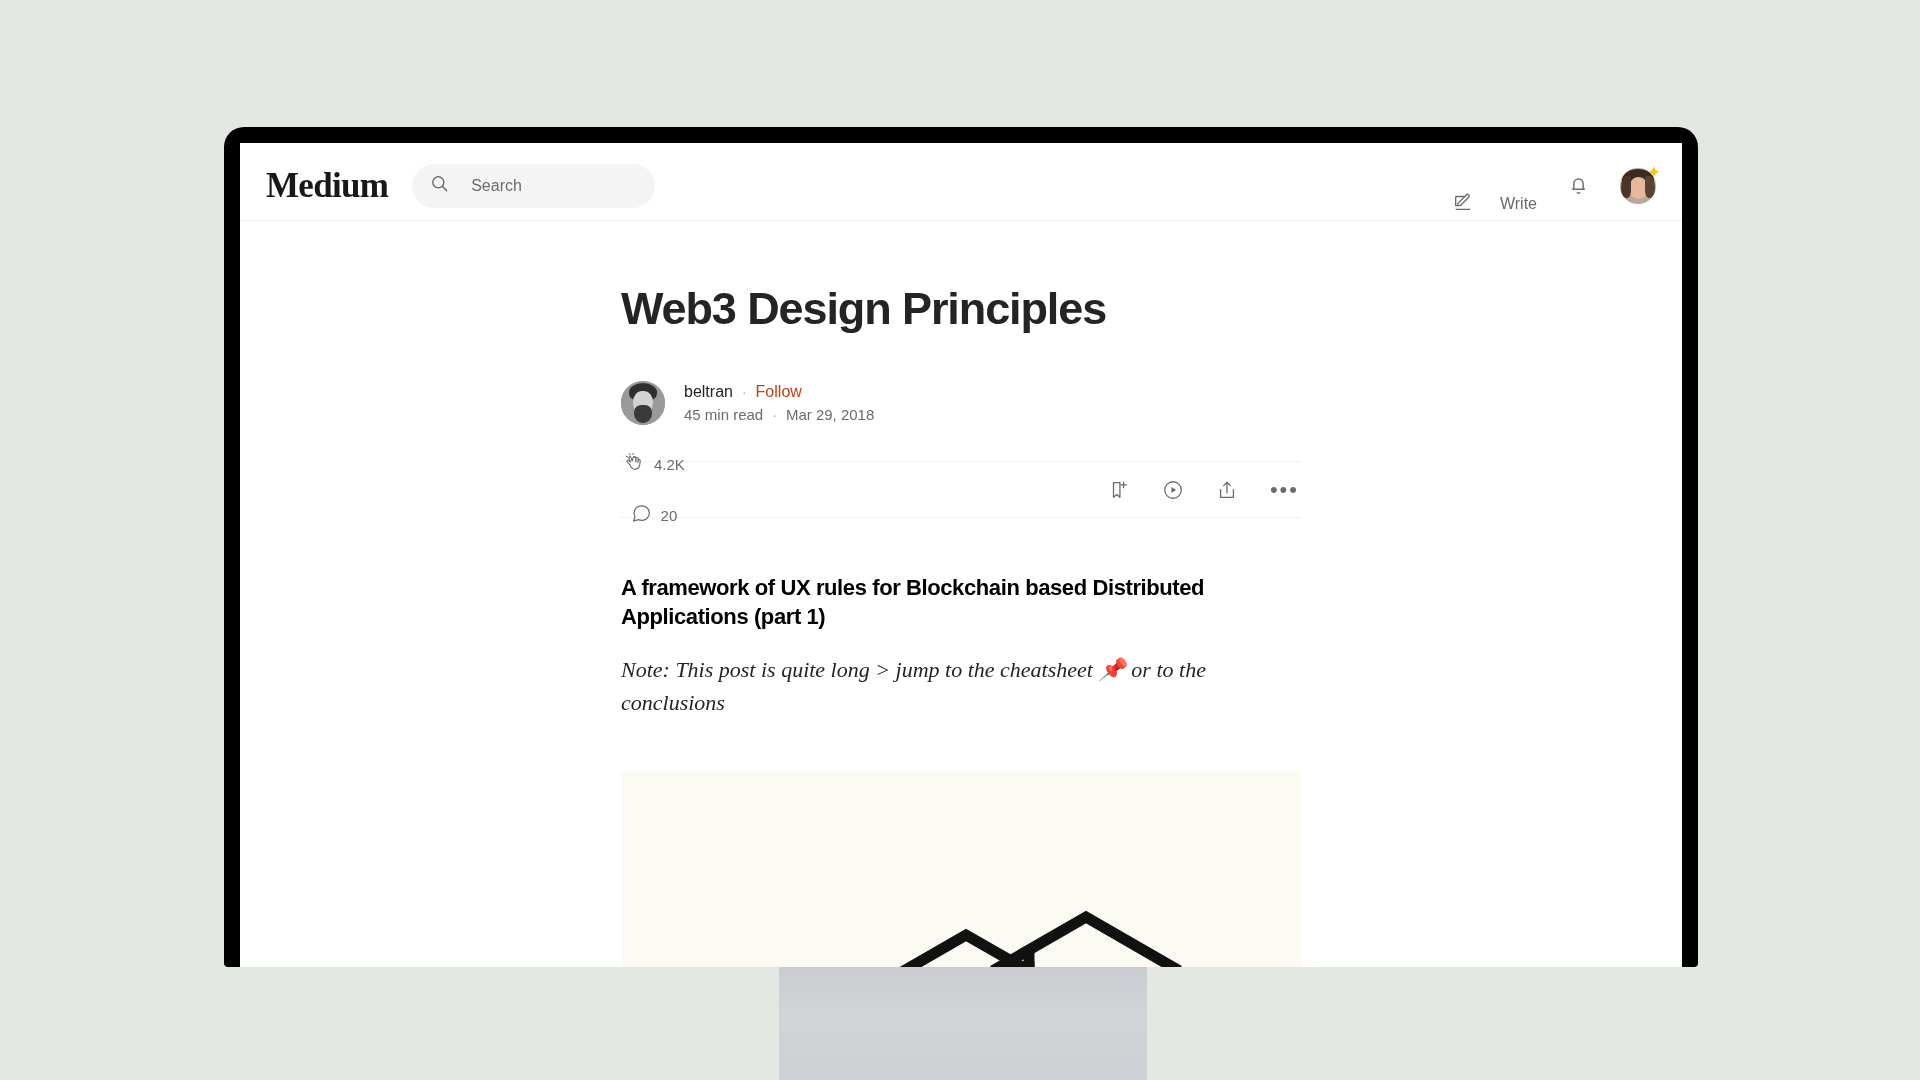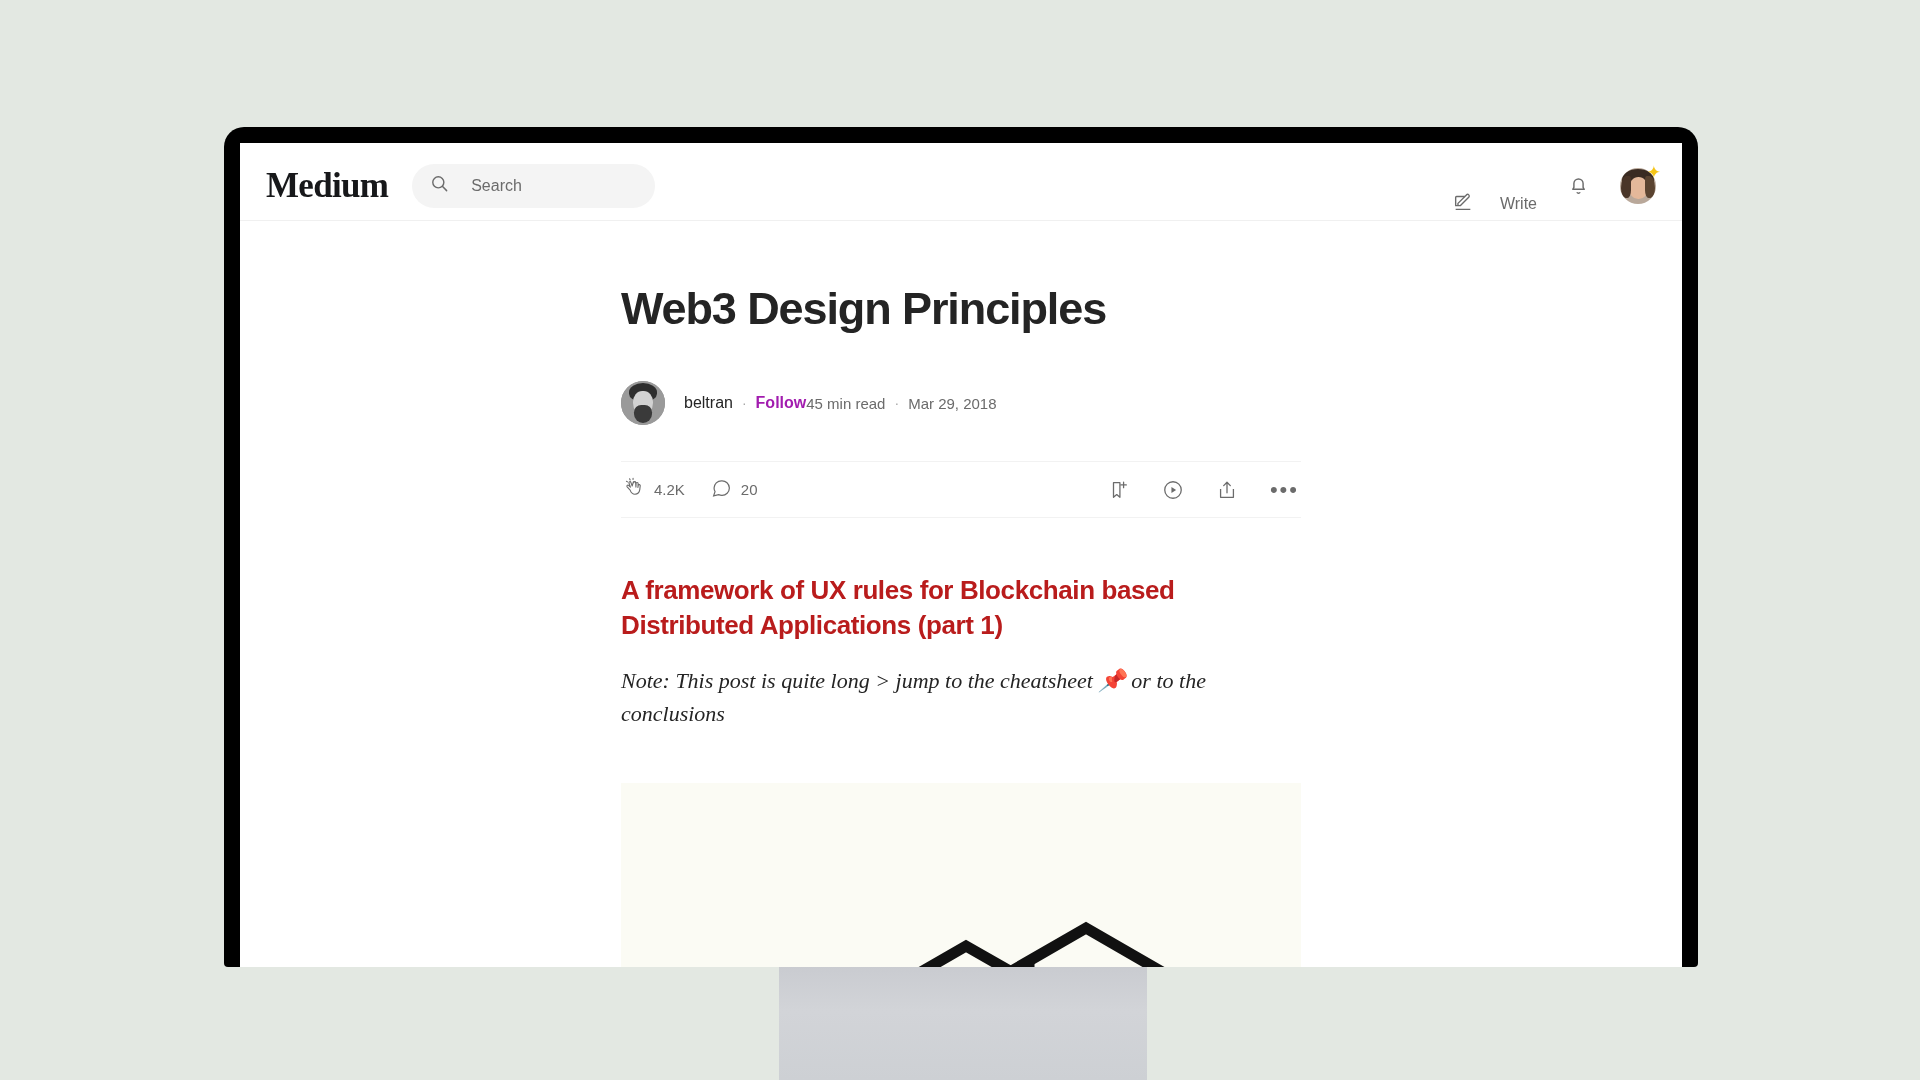--- a/index.html
+++ b/index.html
@@ -167,48 +167,48 @@
     background: #8c8c8c;
     position: relative;
     flex: none;
     filter: grayscale(1);
   }
   .author-avatar .bg { position:absolute; inset:0; background:#9a9a9a; }
   .author-avatar .h  { position:absolute; left:8px; top:2px; width:28px; height:18px; background:#2e2e2e; border-radius:50% 50% 40% 40%; }
   .author-avatar .f  { position:absolute; left:12px; top:10px; width:20px; height:24px; background:#d6d2cc; border-radius:46% 46% 50% 50%; }
   .author-avatar .b  { position:absolute; left:13px; top:24px; width:18px; height:18px; background:#3a3a3a; border-radius:40% 40% 50% 50%; }
 
-  .byline-lines { display: flex; flex-direction: row; }
+  .byline-lines { display: flex; flex-direction: column; gap: 5px; }
   .byline-row1 { display: flex; align-items: center; gap: 9px; font-size: 16px; color: #242424; }
   .byline-row2 { display: flex; align-items: center; gap: 9px; font-size: 15px; color: #6b6b6b; }
   .dot-sep { color: #a8a8a8; font-size: 14px; }
-  .follow-link { color: #a21caf; cursor: pointer; font-weight: bold; }
+  .follow-link { color: #c2410c; cursor: pointer; }
 
   .engagement {
     margin-top: 36px;
     border-top: 1px solid #f2f2f2;
     border-bottom: 1px solid #f2f2f2;
     height: 57px;
     display: flex;
     align-items: center;
     padding: 0 2px;
   }
 
-  .eng-left { display: flex; align-items: center; gap: 26px; }
+  .eng-left { display: flex; align-items: center; gap: 26px; flex-direction: column; }
   .eng-item { display: flex; align-items: center; gap: 9px; color: #6b6b6b; font-size: 15px; cursor: pointer; }
   .eng-right { margin-left: auto; display: flex; align-items: center; gap: 32px; }
   .eng-icon { cursor: pointer; display: flex; align-items: center; }
 
   .subtitle {
     margin-top: 55px;
-    font-size: 26px;
+    font-size: 22px;
     line-height: 1.32;
     font-weight: 700;
     letter-spacing: -0.4px;
-    color: #b91c1c;
+    color: #000000;
   }
 
   .note {
     margin-top: 22px;
     font-family: "Liberation Serif", serif;
     font-style: italic;
     font-size: 22px;
     line-height: 1.5;
     color: #242424;
   }

